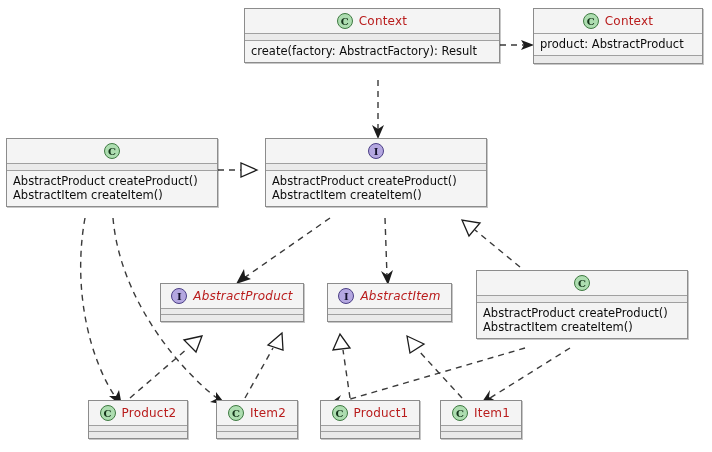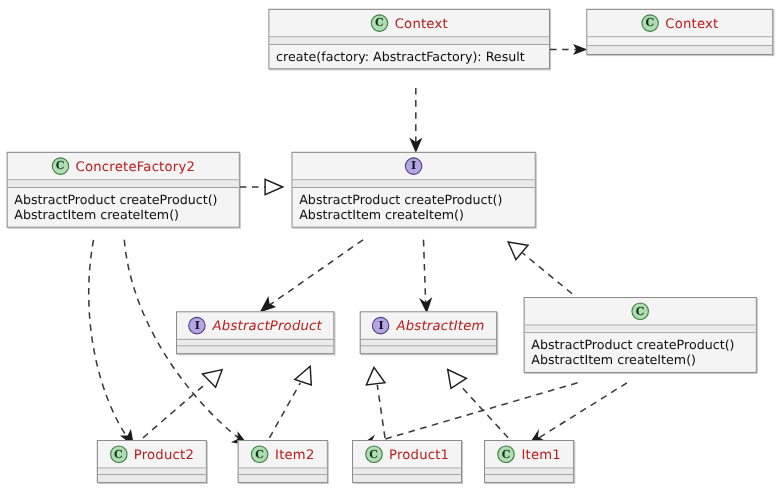--- a/index.html
+++ b/index.html
@@ -197,28 +197,28 @@
       <div class="member">create(factory: AbstractFactory): Result</div>
     </div>
   </div>
 
   <div class="uml-node" style="left:533px; top:8px; width:170px;">
     <div class="node-header">
       <span class="badge badge-class">C</span>
       <span class="node-title">Context</span>
     </div>
     <div class="compartment">
+      <div class="member">product: AbstractProduct</div>
     </div>
     <div class="compartment empty"></div>
   </div>
 
   <div class="uml-node" style="left:6px; top:138px; width:212px;">
     <div class="node-header">
       <span class="badge badge-class">C</span>
-      <span class="node-title">ConcreteFactory2</span>
     </div>
     <div class="compartment empty"></div>
     <div class="compartment">
       <div class="member">AbstractProduct createProduct()</div>
       <div class="member">AbstractItem createItem()</div>
     </div>
   </div>
 
   <div class="uml-node" style="left:265px; top:138px; width:222px;">
     <div class="node-header">

